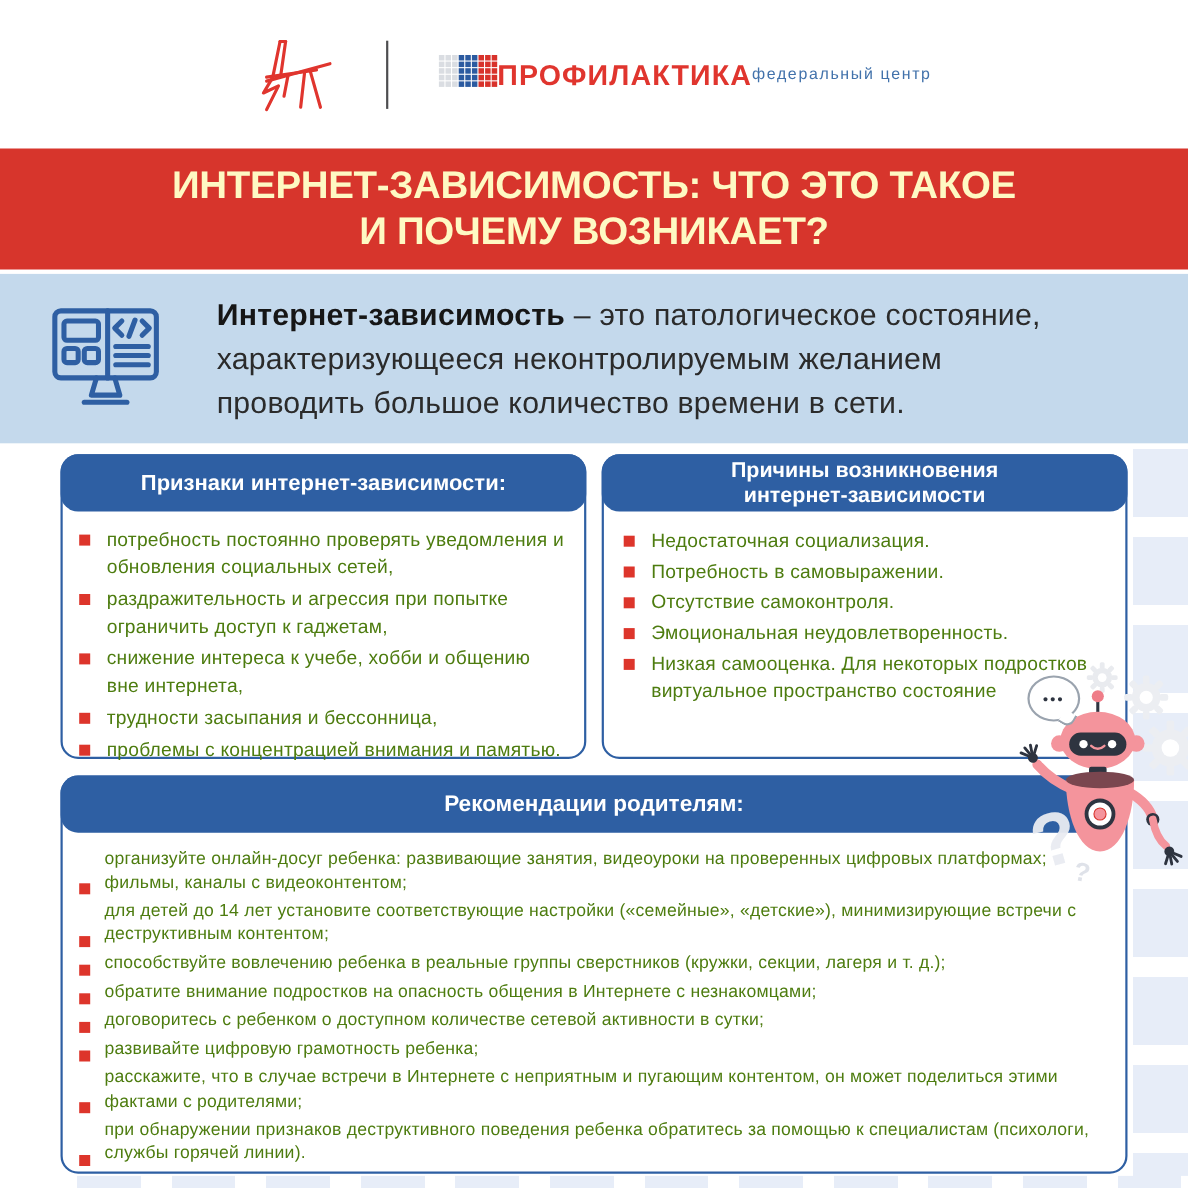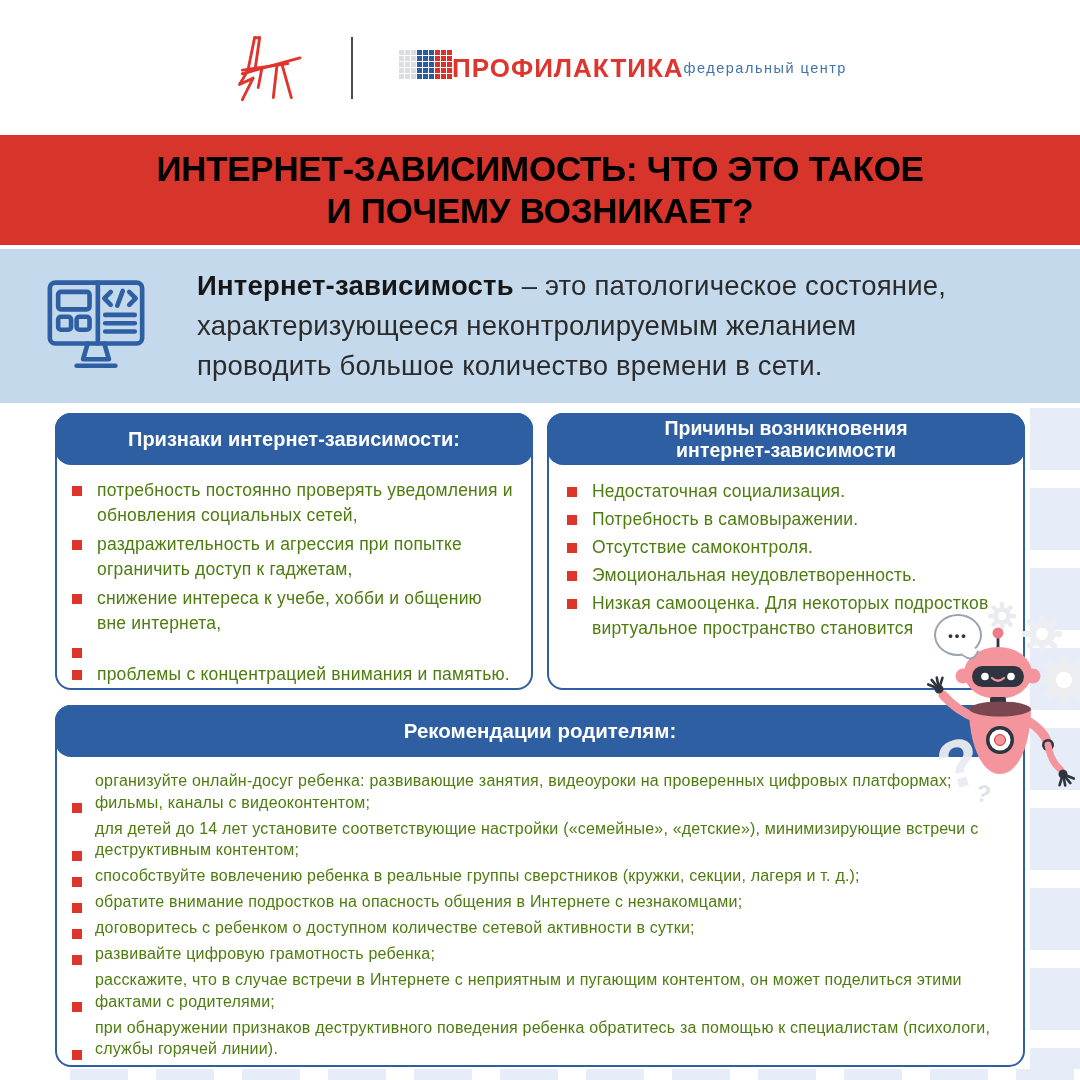--- a/index.html
+++ b/index.html
@@ -12,21 +12,21 @@
   .brand-mark { width:72px; height:84px; }
   .hdr-divider { width:2px; height:62px; background:#4d4d4f; }
   .logo-block { display:flex; align-items:center; }
   .logo-grid { display:grid; grid-template-columns:repeat(9,5px); grid-auto-rows:5px; gap:1px; margin-bottom:7px; }
   .brand-name { color:#e0352e; font-weight:bold; font-size:26px; letter-spacing:1px; line-height:1; }
   .brand-sub { color:#4272ab; font-size:14.5px; letter-spacing:1.5px; margin-top:0; }
 
   
   .banner { position:absolute; left:0; top:135px; width:1080px; height:110px; background:#d7352c;
     display:flex; flex-direction:column; align-items:center; justify-content:center; }
-  .banner div { color:#000000; font-weight:bold; font-size:35px; letter-spacing:-0.3px; line-height:42px; }
+  .banner div { color:#fef9c3; font-weight:bold; font-size:35px; letter-spacing:-0.3px; line-height:42px; }
 
   
   .definition { position:absolute; left:0; top:249px; width:1080px; height:154px; background:#c4d9ec;
     display:flex; align-items:center; padding-left:45px; }
   .monitor-icon { width:102px; height:96px; flex:0 0 auto; margin-right:50px; }
   .def-text { width:860px; font-size:27.5px; line-height:40px; color:#2b2b2b; letter-spacing:0.2px; }
   .def-term { font-weight:bold; color:#161616; }
 
   
   .pattern-col { position:absolute; top:408px; right:0; width:50px; height:672px; z-index:0;
@@ -191,20 +191,21 @@
       <li class="bullet-item">
           <span class="bullet-square"></span>
           <span class="bullet-text">раздражительность и агрессия при попытке ограничить доступ к гаджетам,</span>
         </li>
       <li class="bullet-item">
           <span class="bullet-square"></span>
           <span class="bullet-text">снижение интереса к учебе, хобби и общению вне интернета,</span>
         </li>
       <li class="bullet-item">
           <span class="bullet-square"></span>
+          <span class="bullet-text">трудности засыпания и бессонница,</span>
         </li>
       <li class="bullet-item">
           <span class="bullet-square"></span>
           <span class="bullet-text">проблемы с концентрацией внимания и памятью.</span>
         </li>
     </ul>
   </div>
 
   <div class="box box-causes">
     <div class="box-header">
@@ -223,21 +224,21 @@
       <li class="bullet-item">
           <span class="bullet-square"></span>
           <span class="bullet-text">Отсутствие самоконтроля.</span>
         </li>
       <li class="bullet-item">
           <span class="bullet-square"></span>
           <span class="bullet-text">Эмоциональная неудовлетворенность.</span>
         </li>
       <li class="bullet-item">
           <span class="bullet-square"></span>
-          <span class="bullet-text">Низкая самооценка. Для некоторых подростков виртуальное пространство становится</span>
+          <span class="bullet-text">Низкая самооценка. Для некоторых подростков виртуальное пространство состояние</span>
         </li>
     </ul>
   </div>
 
   <div class="box box-recs">
     <div class="box-header">Рекомендации родителям:</div>
     <ul class="bullet-list">
       <li class="bullet-item">
           <span class="bullet-square"></span>
           <span class="bullet-text">организуйте онлайн-досуг ребенка: развивающие занятия, видеоуроки на проверенных цифровых платформах; фильмы, каналы с видеоконтентом;</span>

